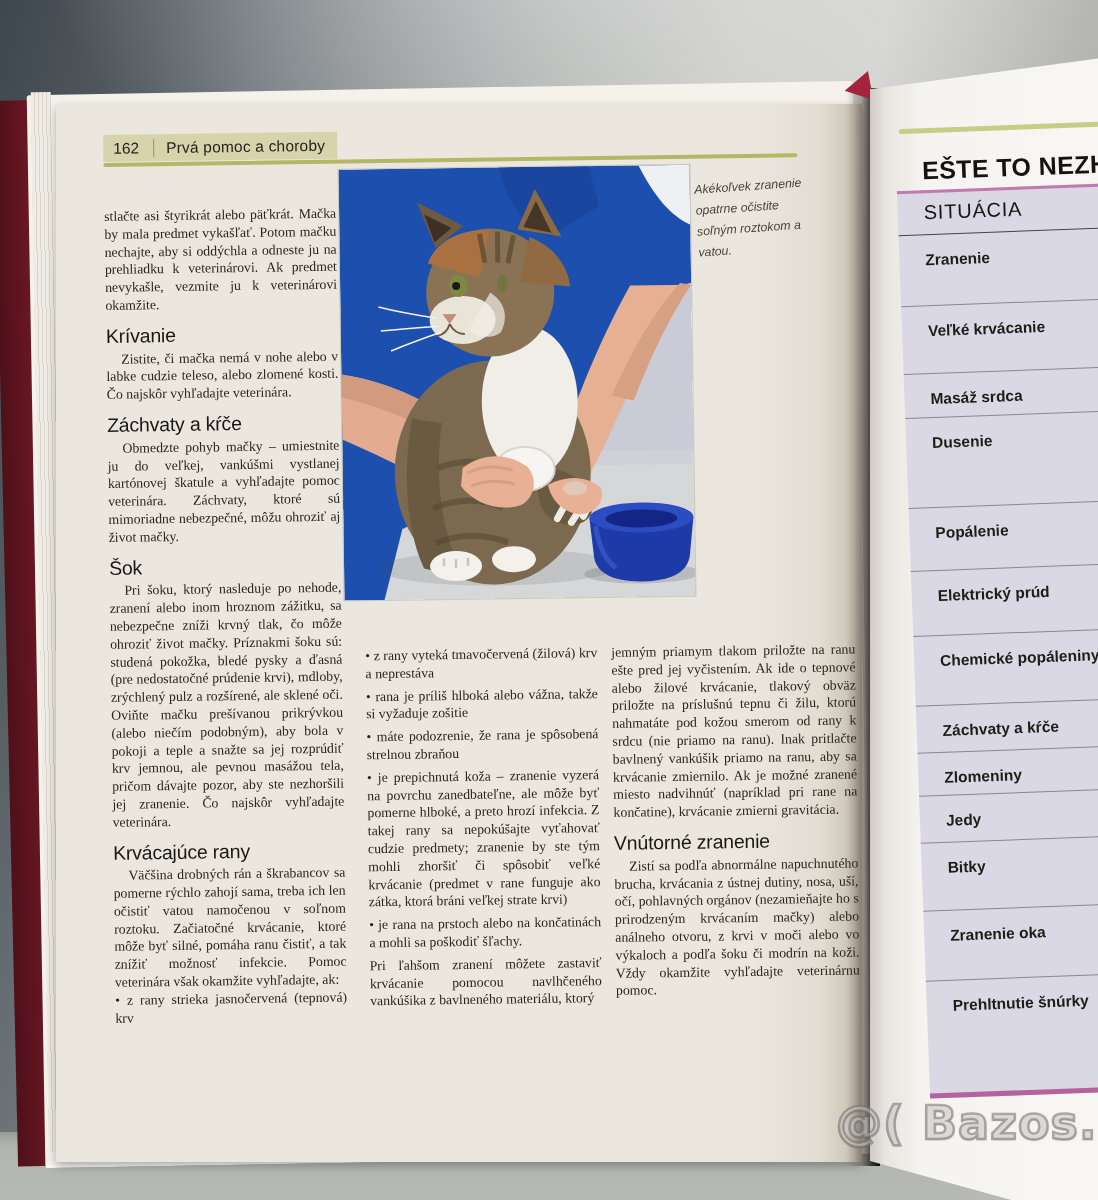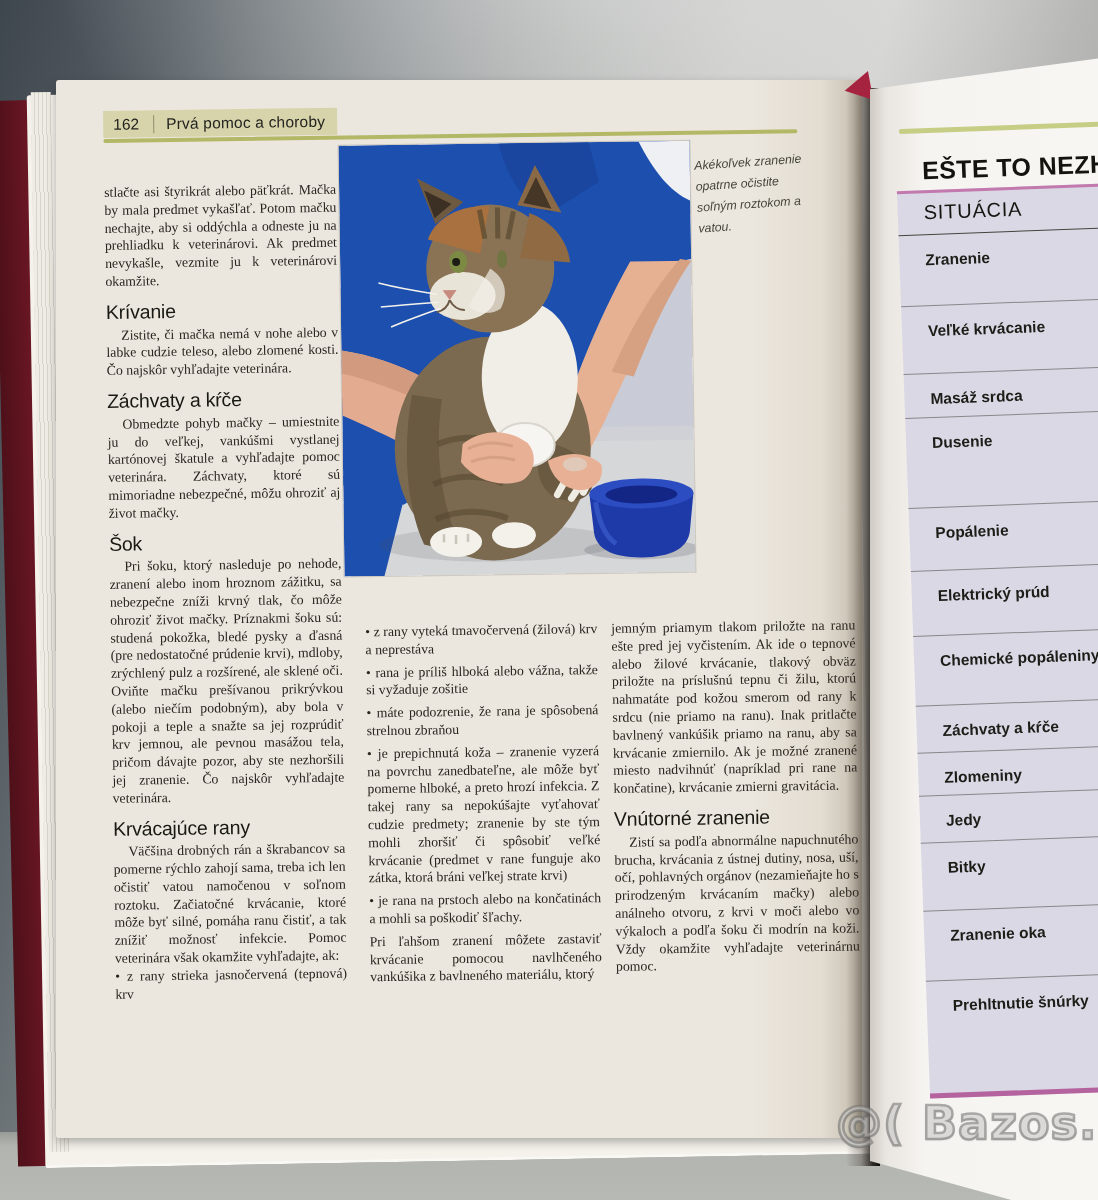--- a/index.html
+++ b/index.html
@@ -13,21 +13,21 @@
     background:linear-gradient(180deg,#999b97 0,#b2b4b0 14px,#b7b9b5 100%);}
   
   #cover-left{position:absolute;left:6px;top:100px;width:62px;height:1066px;background:linear-gradient(90deg,#4e1019,#6b1724 55%,#54121d);transform:rotate(-1.3deg);}
   #cover-blue-stripe{position:absolute;left:46px;top:108px;width:12px;height:1050px;background:linear-gradient(90deg,#2c3a5e,#46567e);transform:rotate(-1.3deg);}
   #pagestack-left{position:absolute;left:36px;top:88px;width:828px;height:1070px;background:#f5f2ec;
     box-shadow:inset -2px 0 0 #d9d5cc;transform:rotate(-1deg);border-radius:3px;
     border-bottom:3px solid #faf8f4;}
   #pagestack-lines{position:absolute;left:40px;top:92px;width:20px;height:1060px;transform:rotate(-1deg);
     background:repeating-linear-gradient(90deg,#efece5 0 3px,#d8d4ca 3px 4px);}
   
-  #left-page{position:absolute;left:56px;top:80px;width:806px;height:1058px;border-radius:3px;
+  #left-page{position:absolute;left:56px;top:104px;width:806px;height:1058px;border-radius:3px;
     background:linear-gradient(90deg,#ece7de 0%,#ece7de 86%,#e2dcd1 95%,#c9c2b4 99%,#b0a899 100%);
     box-shadow:0 4px 10px rgba(40,40,40,.35);}
   #lp-content{position:absolute;left:0;top:0;width:100%;height:100%;transform:rotate(-.8deg);}
   .hdr-bar{position:absolute;left:54px;top:26px;width:234px;height:27px;background:#d7d4ac;display:flex;align-items:center;}
   .hdr-num{font-size:15.5px;color:#23231f;padding:0 14px 0 10px;}
   .hdr-sep{width:1px;height:18px;background:#90906c;}
   .hdr-title{font-size:15.5px;color:#23231f;padding-left:12px;letter-spacing:.2px;}
   .hdr-line{position:absolute;left:54px;top:54px;width:694px;height:4px;background:#b2b866;border-radius:2px;}
   .col{position:absolute;width:232px;font-family:"Liberation Serif",serif;font-size:13.8px;line-height:17.8px;color:#29251f;text-align:justify;}
   .col p{margin:0;}

